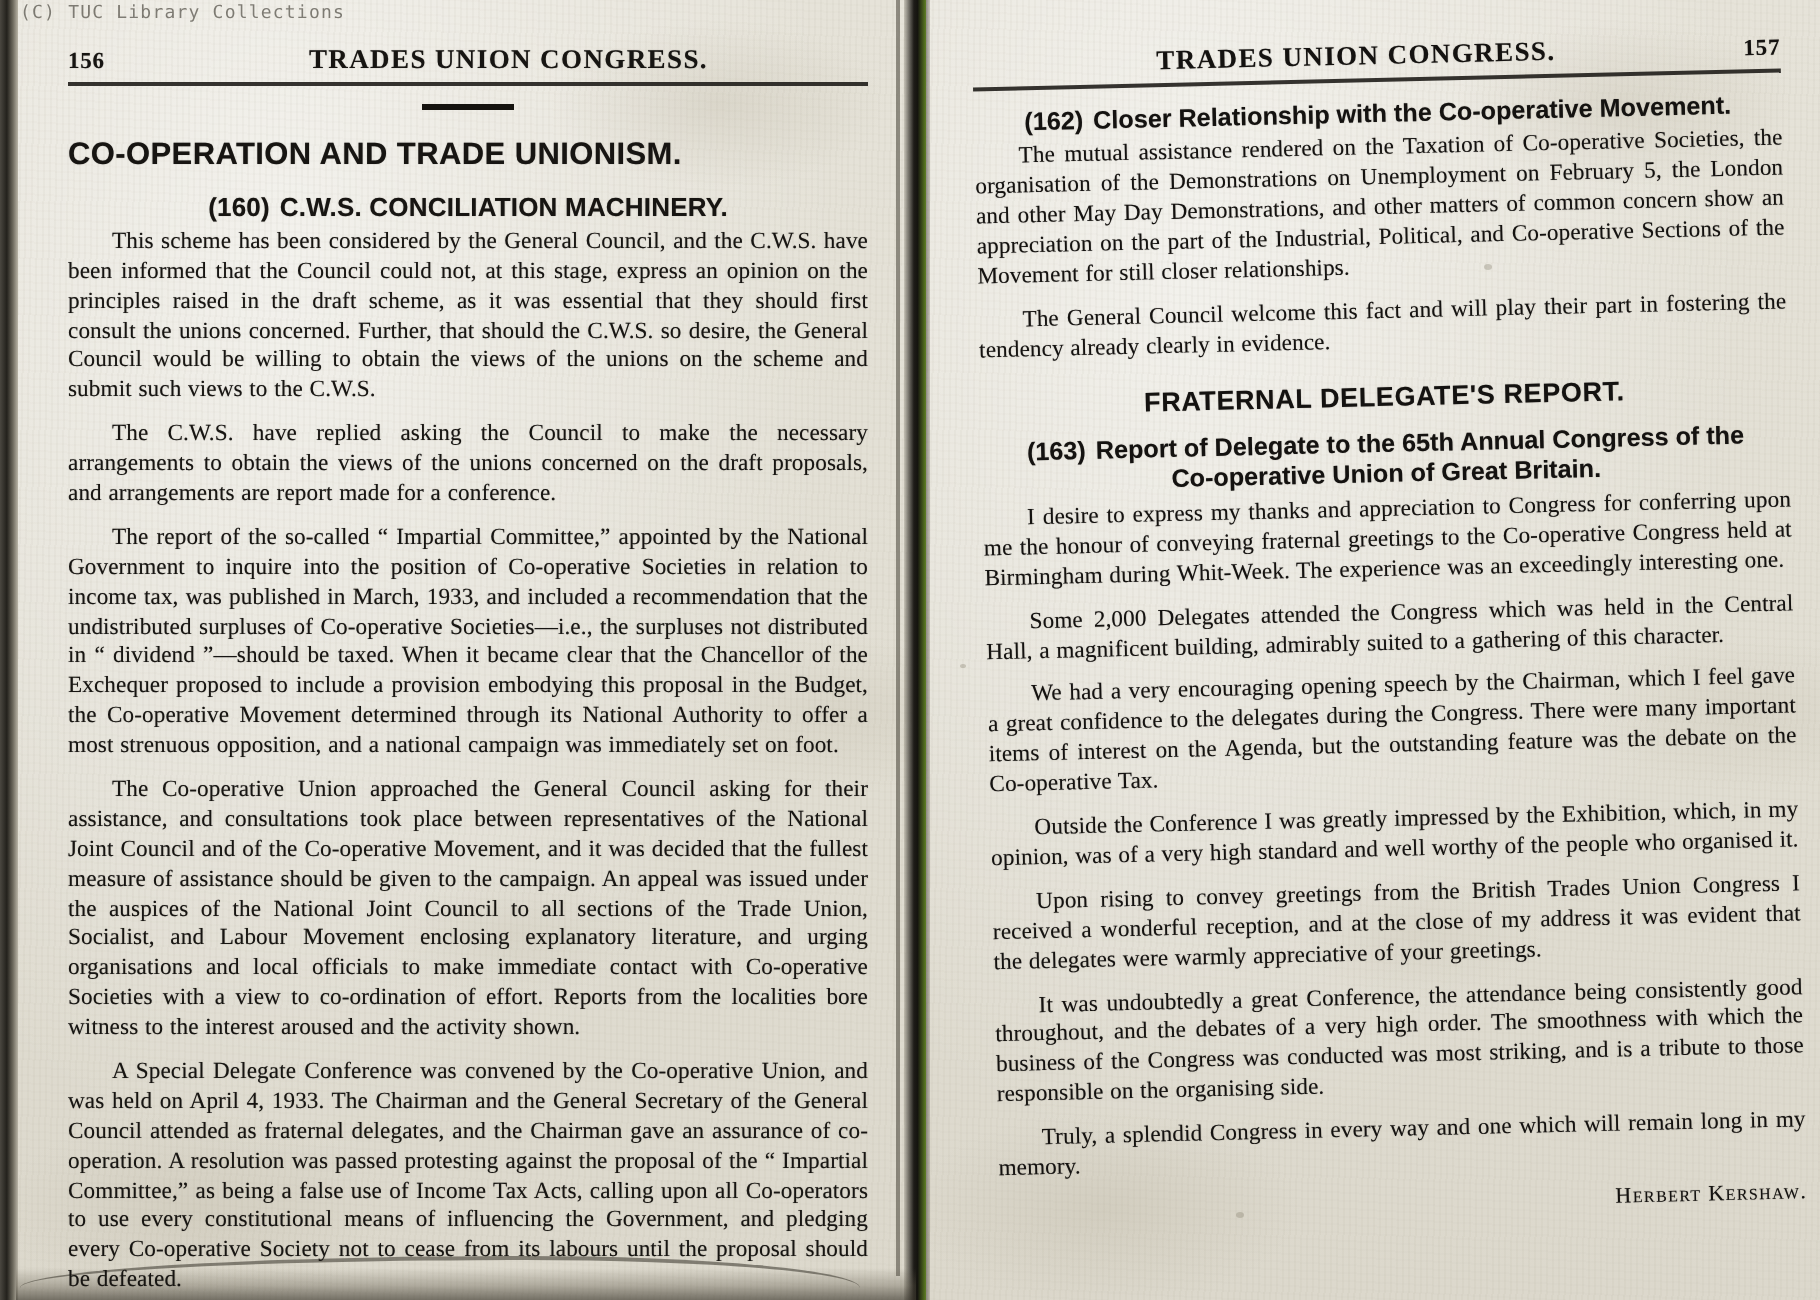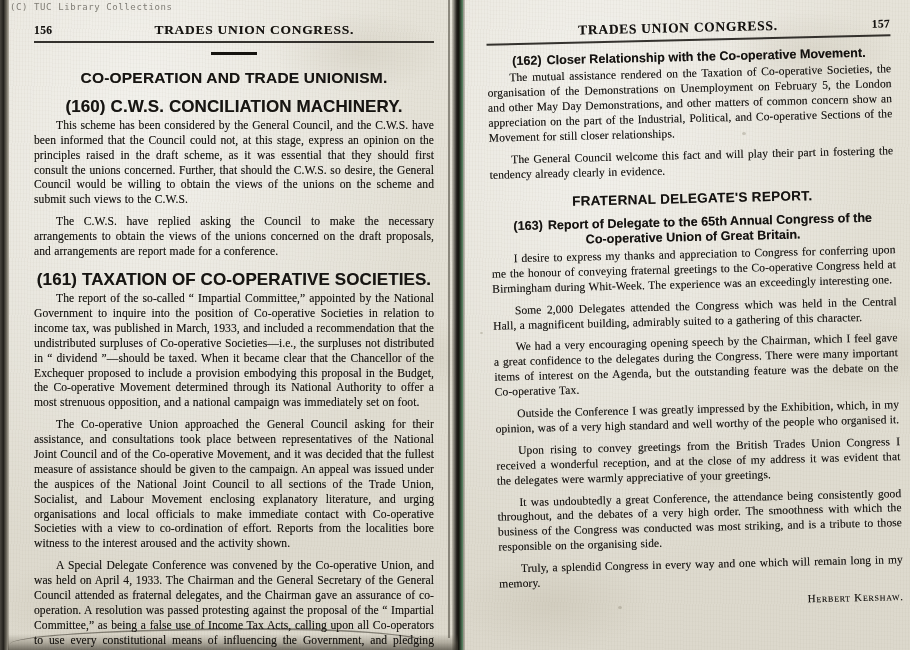--- a/index.html
+++ b/index.html
@@ -11,21 +11,21 @@
     width: 910px;
     height: 650px;
     overflow: hidden;
     font-family: "Liberation Serif", serif;
   }
 
   #scan {
     position: relative;
     width: 910px;
     height: 650px;
-    background: #86efac;
+    background: #84cc16;
     overflow: hidden;
   }
 
   
   .paper {
     position: absolute;
     top: 0;
     bottom: 0;
     background:
       radial-gradient(ellipse at 30% 20%, rgba(255,255,255,0.55), rgba(255,255,255,0) 62%),
@@ -157,32 +157,32 @@
     letter-spacing: 0.3px;
     margin: 14px 0 6px;
   }
   .section-dash {
     width: 46px;
     height: 3px;
     background: #15130f;
     margin: 0 auto 14px;
   }
   .major-head {
-    text-align: center;
+    text-align: left;
     font-family: "Liberation Sans", sans-serif;
     font-weight: bold;
     font-size: 15.5px;
     letter-spacing: 0.2px;
     margin: 0 0 5px;
   }
   .item-head {
     text-align: center;
     font-family: "Liberation Sans", sans-serif;
     font-weight: bold;
-    font-size: 17px;
+    font-size: 13px;
     letter-spacing: 0.1px;
     margin: 9px 0 2px;
     line-height: 1.25;
   }
   .item-head .num { margin-right: 5px; }
   .item-head.mixed {
     font-size: 12.6px;
     letter-spacing: 0;
   }
   .center-head {
@@ -266,23 +266,20 @@
     <div class="section-dash"></div>
 
     <div class="major-head">CO-OPERATION AND TRADE UNIONISM.</div>
 
     <div class="item-head">
       <span class="num">(160)</span><span>C.W.S. CONCILIATION MACHINERY.</span>
     </div>
     <p class="para">This scheme has been considered by the General Council, and the C.W.S. have been informed that the Council could not, at this stage, express an opinion on the principles raised in the draft scheme, as it was essential that they should first consult the unions concerned. Further, that should the C.W.S. so desire, the General Council would be willing to obtain the views of the unions on the scheme and submit such views to the C.W.S.</p>
     <p class="para">The C.W.S. have replied asking the Council to make the necessary arrangements to obtain the views of the unions concerned on the draft proposals, and arrangements are report made for a conference.</p>
 
-    <div class="item-head">
-      <span class="num">(161)</span><span>TAXATION OF CO-OPERATIVE SOCIETIES.</span>
-    </div>
     <p class="para">The report of the so-called “ Impartial Committee,” appointed by the National Government to inquire into the position of Co-operative Societies in relation to income tax, was published in March, 1933, and included a recommendation that the undistributed surpluses of Co-operative Societies—i.e., the surpluses not distributed in “ dividend ”—should be taxed. When it became clear that the Chancellor of the Exchequer proposed to include a provision embodying this proposal in the Budget, the Co-operative Movement determined through its National Authority to offer a most strenuous opposition, and a national campaign was immediately set on foot.</p>
     <p class="para">The Co-operative Union approached the General Council asking for their assistance, and consultations took place between representatives of the National Joint Council and of the Co-operative Movement, and it was decided that the fullest measure of assistance should be given to the campaign. An appeal was issued under the auspices of the National Joint Council to all sections of the Trade Union, Socialist, and Labour Movement enclosing explanatory literature, and urging organisations and local officials to make immediate contact with Co-operative Societies with a view to co-ordination of effort. Reports from the localities bore witness to the interest aroused and the activity shown.</p>
     <p class="para">A Special Delegate Conference was convened by the Co-operative Union, and was held on April 4, 1933. The Chairman and the General Secretary of the General Council attended as fraternal delegates, and the Chairman gave an assurance of co-operation. A resolution was passed protesting against the proposal of the “ Impartial Committee,” as being a false use of Income Tax Acts, calling upon all Co-operators to use every constitutional means of influencing the Government, and pledging every Co-operative Society not to cease from its labours until the proposal should be defeated.</p>
 
   </div>
 
   <div class="page-body" id="content-right">
 
     <div class="running-head" id="head-right">
       <span class="title">TRADES UNION CONGRESS.</span>

